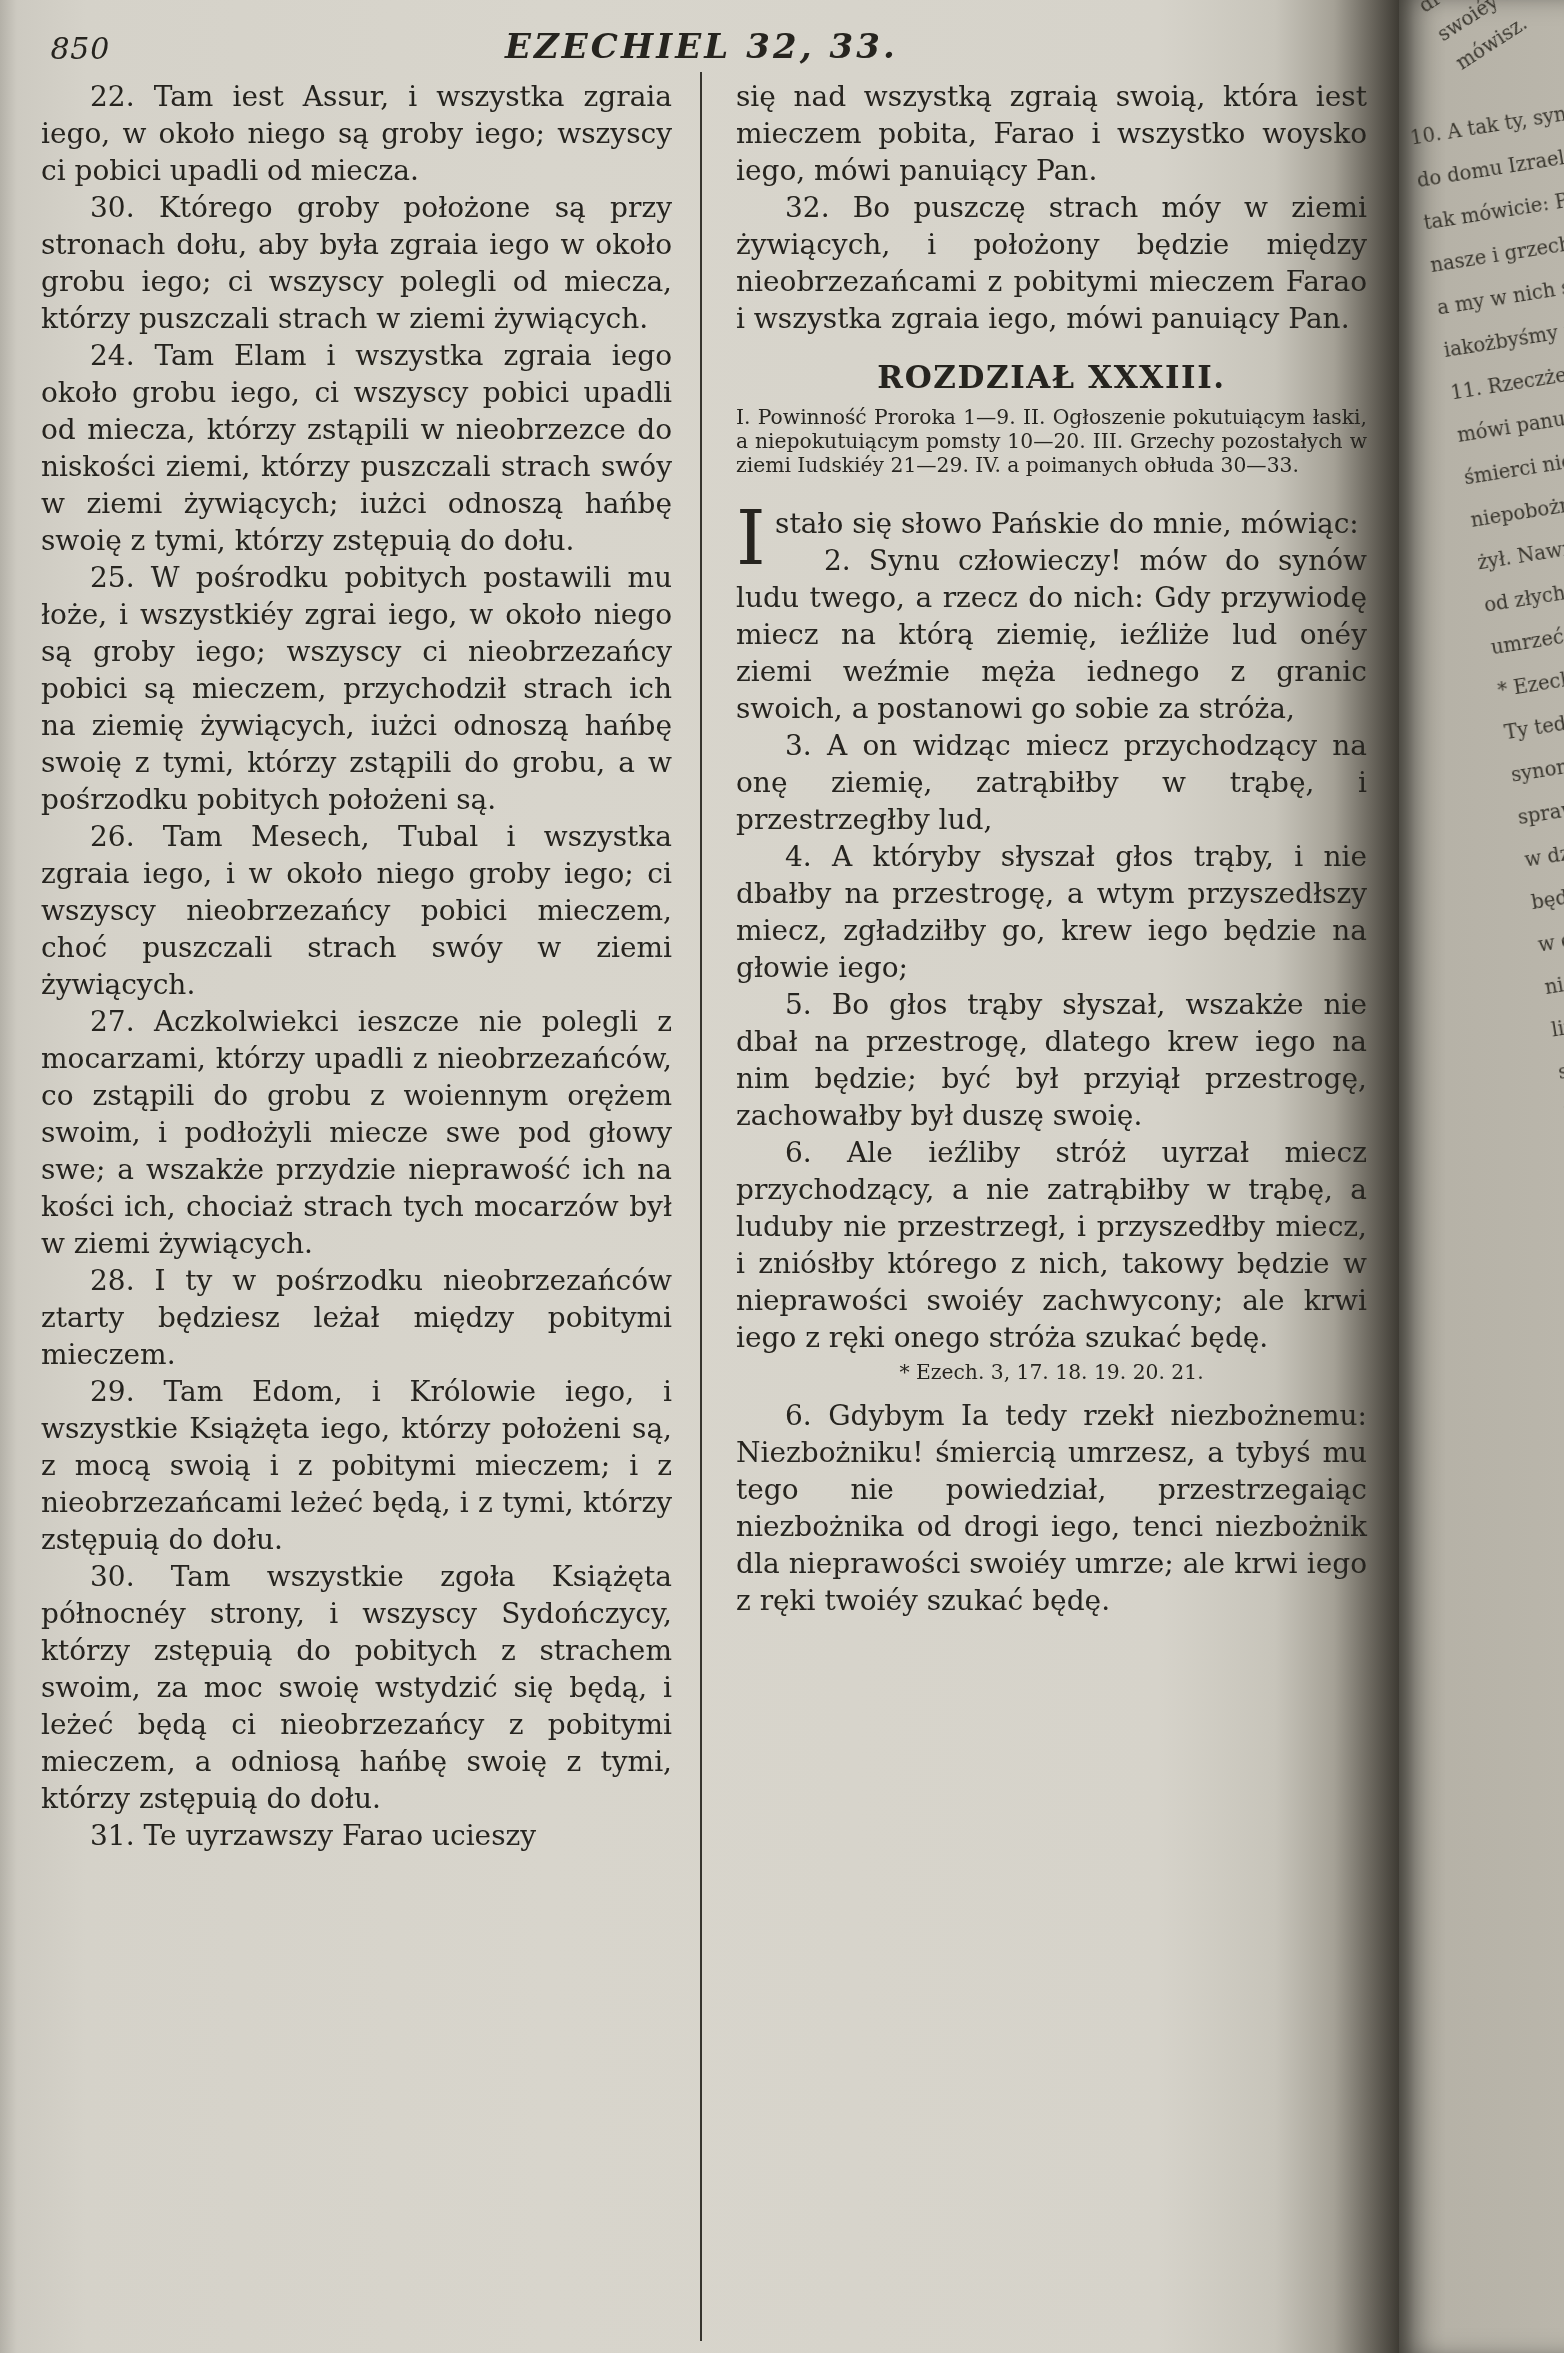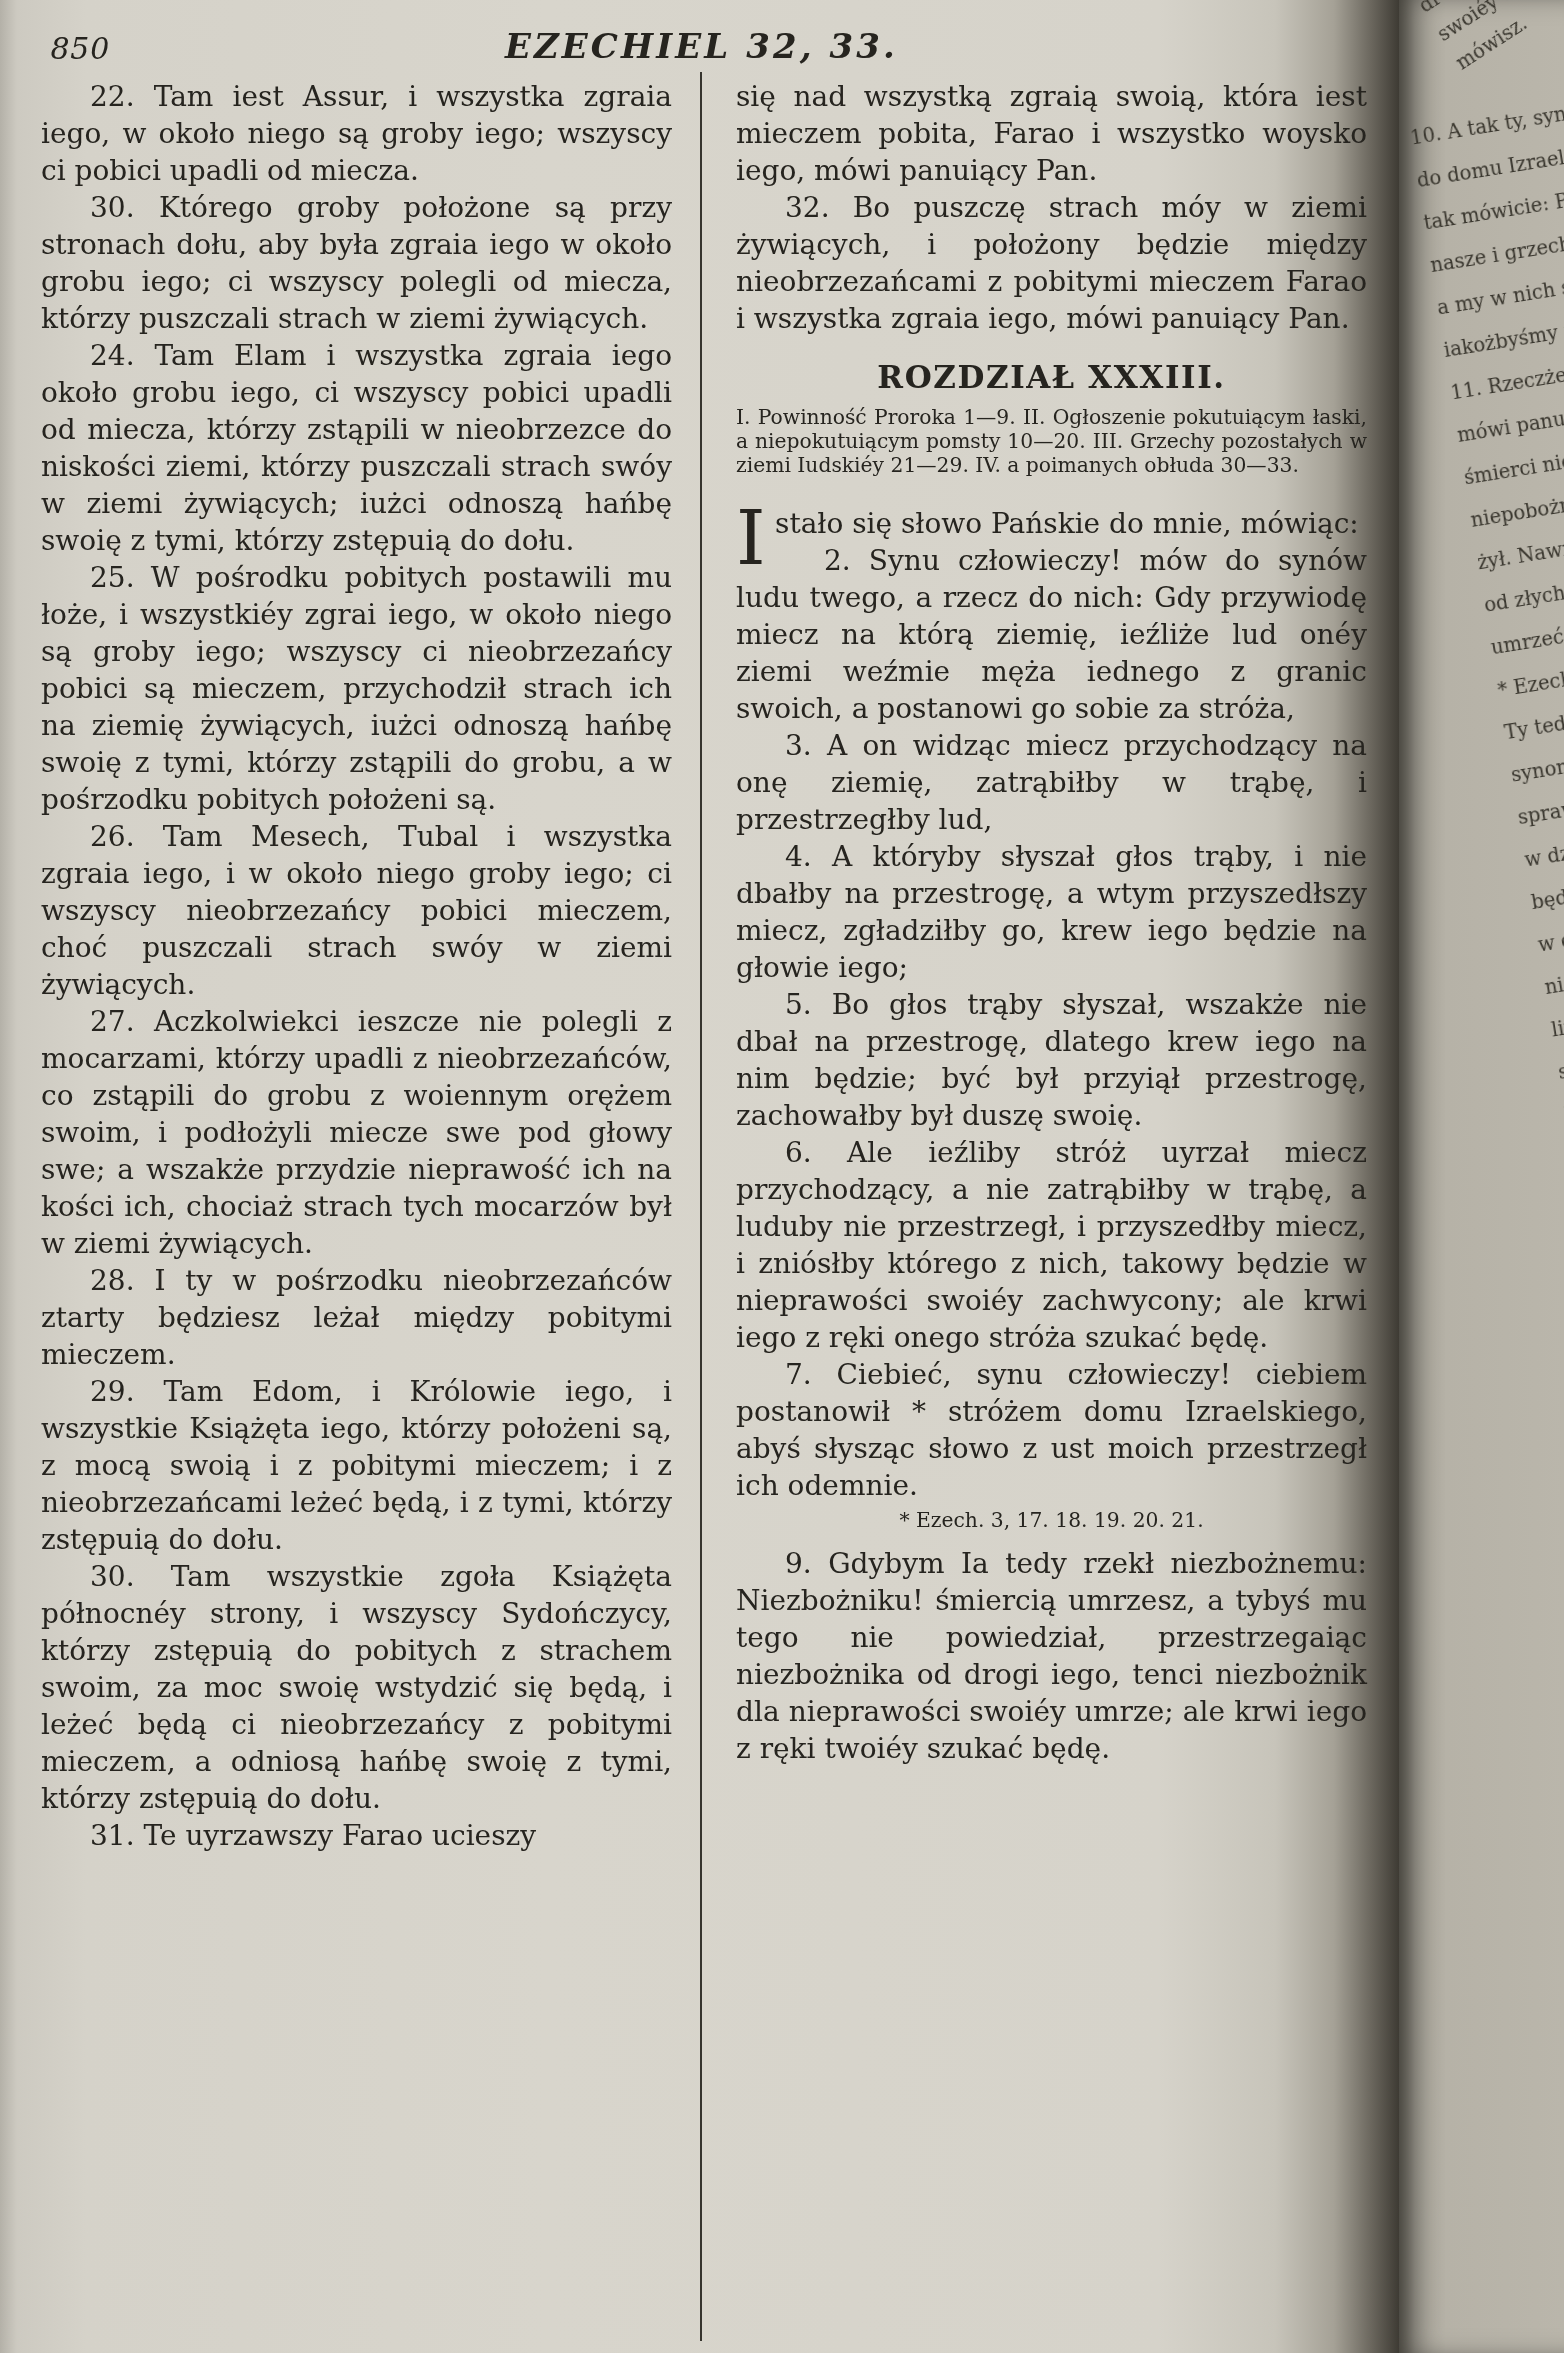--- a/index.html
+++ b/index.html
@@ -118,23 +118,22 @@
     <p class="para noindent">się nad wszystką zgraią swoią, która iest mieczem pobita, Farao i wszystko woysko iego, mówi panuiący Pan.</p>
     <p class="para">32. Bo puszczę strach móy w ziemi żywiących, i położony będzie między nieobrzezańcami z pobitymi mieczem Farao i wszystka zgraia iego, mówi panuiący Pan.</p>
     <h2 class="heading">ROZDZIAŁ XXXIII.</h2>
     <p class="summary">I. Powinność Proroka 1—9. II. Ogłoszenie pokutuiącym łaski, a niepokutuiącym pomsty 10—20. III. Grzechy pozostałych w ziemi Iudskiéy 21—29. IV. a poimanych obłuda 30—33.</p>
     <p class="dropcap"><span class="initial">I</span> stało się słowo Pańskie do mnie, mówiąc:</p>
     <p class="para">2. Synu człowieczy! mów do synów ludu twego, a rzecz do nich: Gdy przywiodę miecz na którą ziemię, ieźliże lud onéy ziemi weźmie męża iednego z granic swoich, a postanowi go sobie za stróża,</p>
     <p class="para">3. A on widząc miecz przychodzący na onę ziemię, zatrąbiłby w trąbę, i przestrzegłby lud,</p>
     <p class="para">4. A któryby słyszał głos trąby, i nie dbałby na przestrogę, a wtym przyszedłszy miecz, zgładziłby go, krew iego będzie na głowie iego;</p>
     <p class="para">5. Bo głos trąby słyszał, wszakże nie dbał na przestrogę, dlatego krew iego na nim będzie; być był przyiął przestrogę, zachowałby był duszę swoię.</p>
     <p class="para">6. Ale ieźliby stróż uyrzał miecz przychodzący, a nie zatrąbiłby w trąbę, a luduby nie przestrzegł, i przyszedłby miecz, i zniósłby którego z nich, takowy będzie w nieprawości swoiéy zachwycony; ale krwi iego z ręki onego stróża szukać będę.</p>
-    <p class="para">7. Ciebieć, synu człowieczy! ciebiem postanowił * stróżem domu Izraelskiego, abyś słysząc słowo z ust moich przestrzegł ich odemnie.</p>
     <p class="footnote">* Ezech. 3, 17. 18. 19. 20. 21.</p>
-    <p class="para">9. Gdybym Ia tedy rzekł niezbożnemu: Niezbożniku! śmiercią umrzesz, a tybyś mu tego nie powiedział, przestrzegaiąc niezbożnika od drogi iego, tenci niezbożnik dla nieprawości swoiéy umrze; ale krwi iego z ręki twoiéy szukać będę.</p>
+    <p class="para">6. Gdybym Ia tedy rzekł niezbożnemu: Niezbożniku! śmiercią umrzesz, a tybyś mu tego nie powiedział, przestrzegaiąc niezbożnika od drogi iego, tenci niezbożnik dla nieprawości swoiéy umrze; ale krwi iego z ręki twoiéy szukać będę.</p>
   </div>
 
 <div class="next-page">
   <div class="edge-corner">
       <div class="edge-line">drogi swoiéy, onéy tę duszę</div>
       <div class="edge-line">swoiéy umrze; ale ty duszę</div>
       <div class="edge-line">mówisz.</div>
     </div>
   <div class="edge-main">
       <div class="edge-line">10. A tak ty, synu człowie</div>

